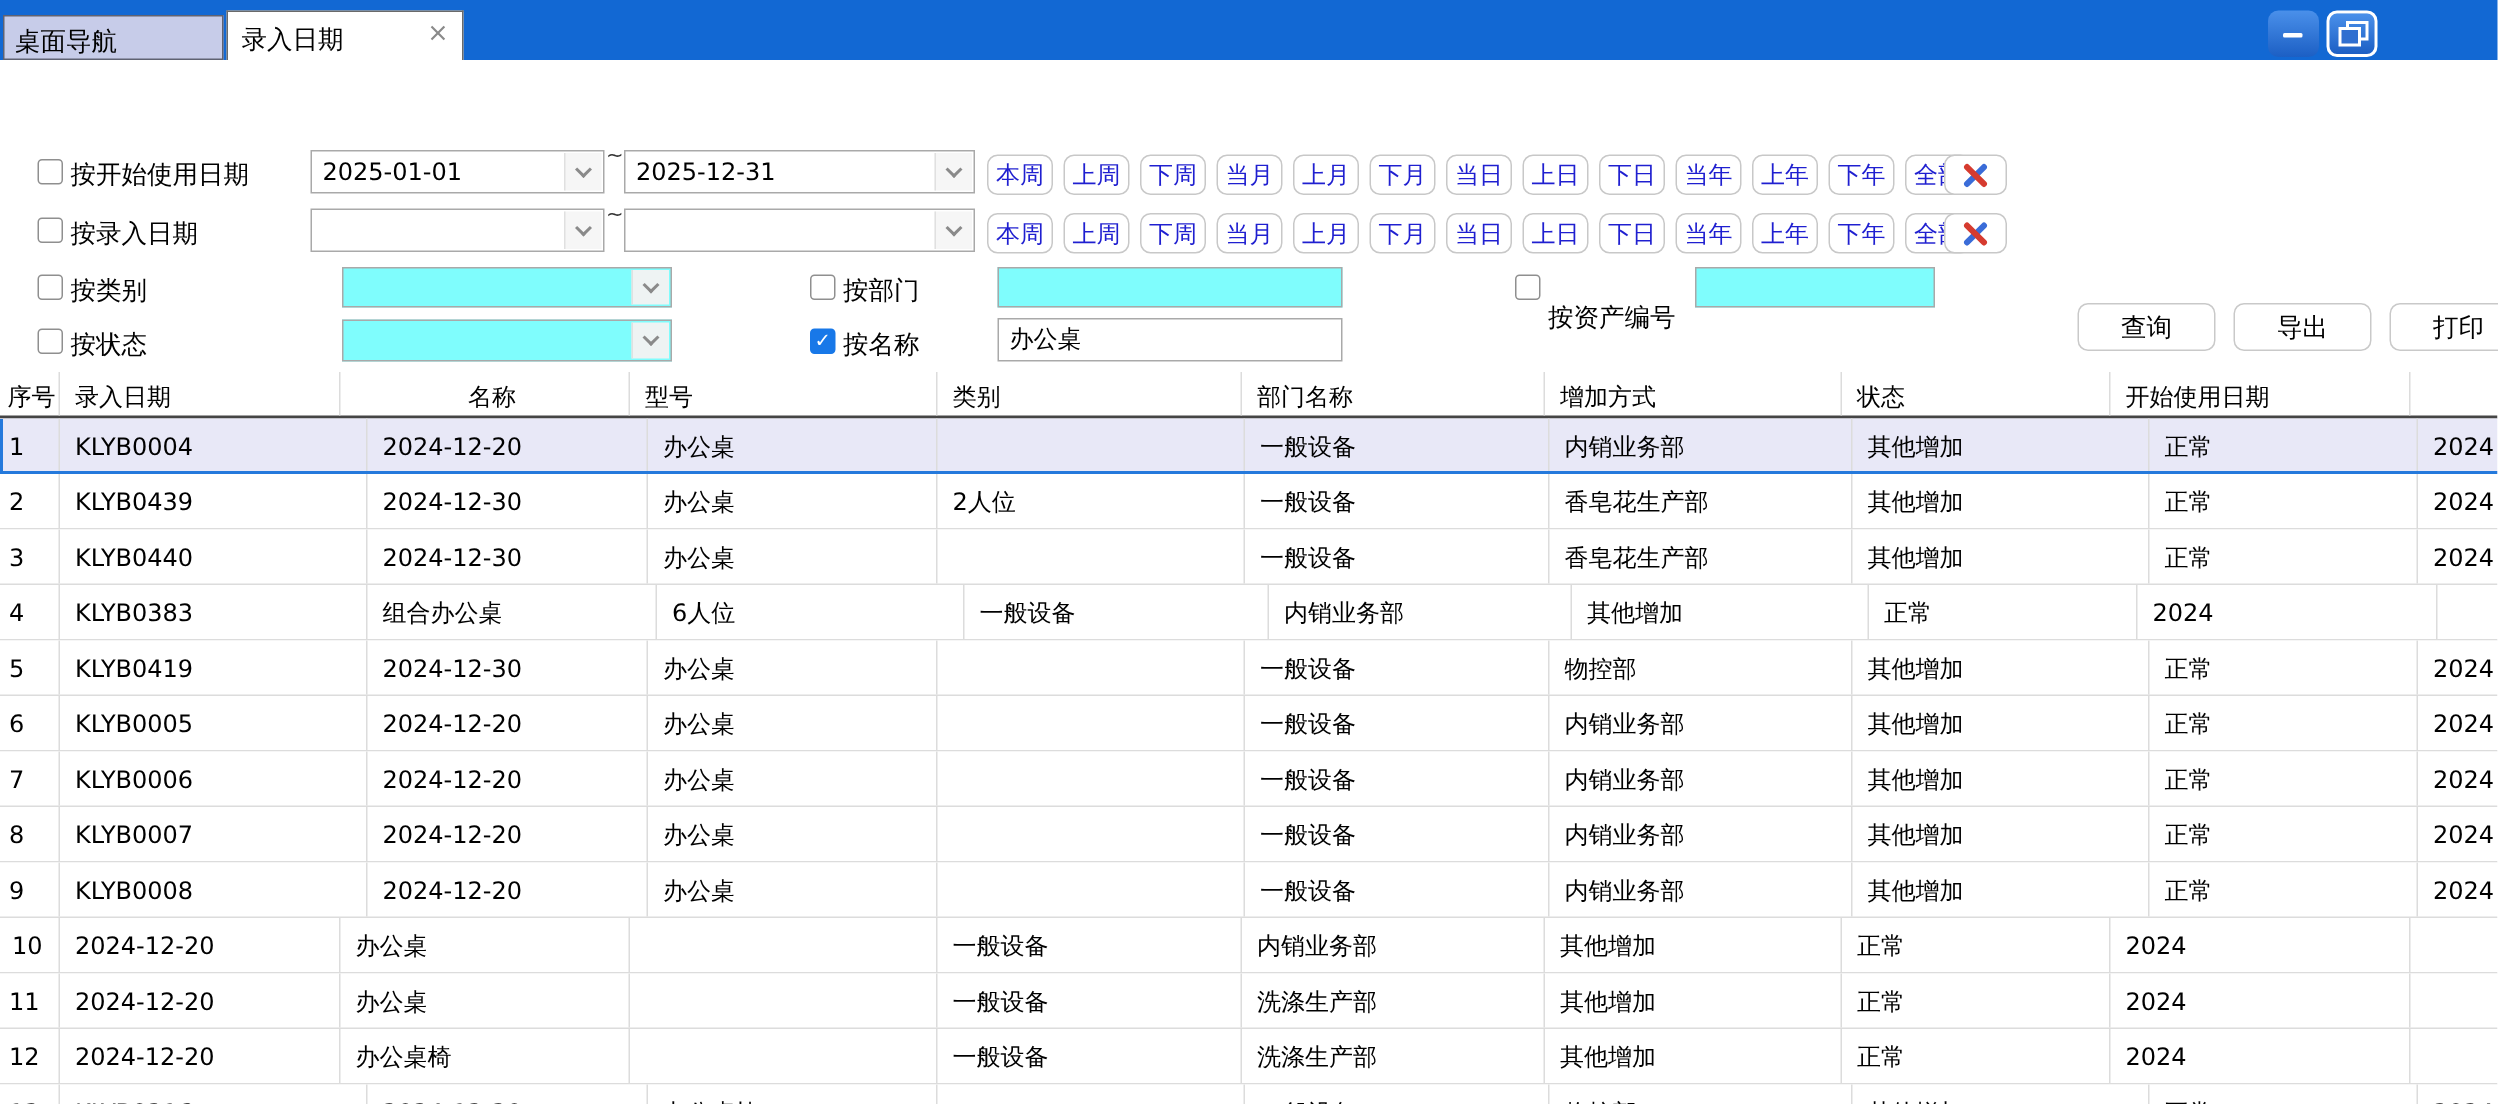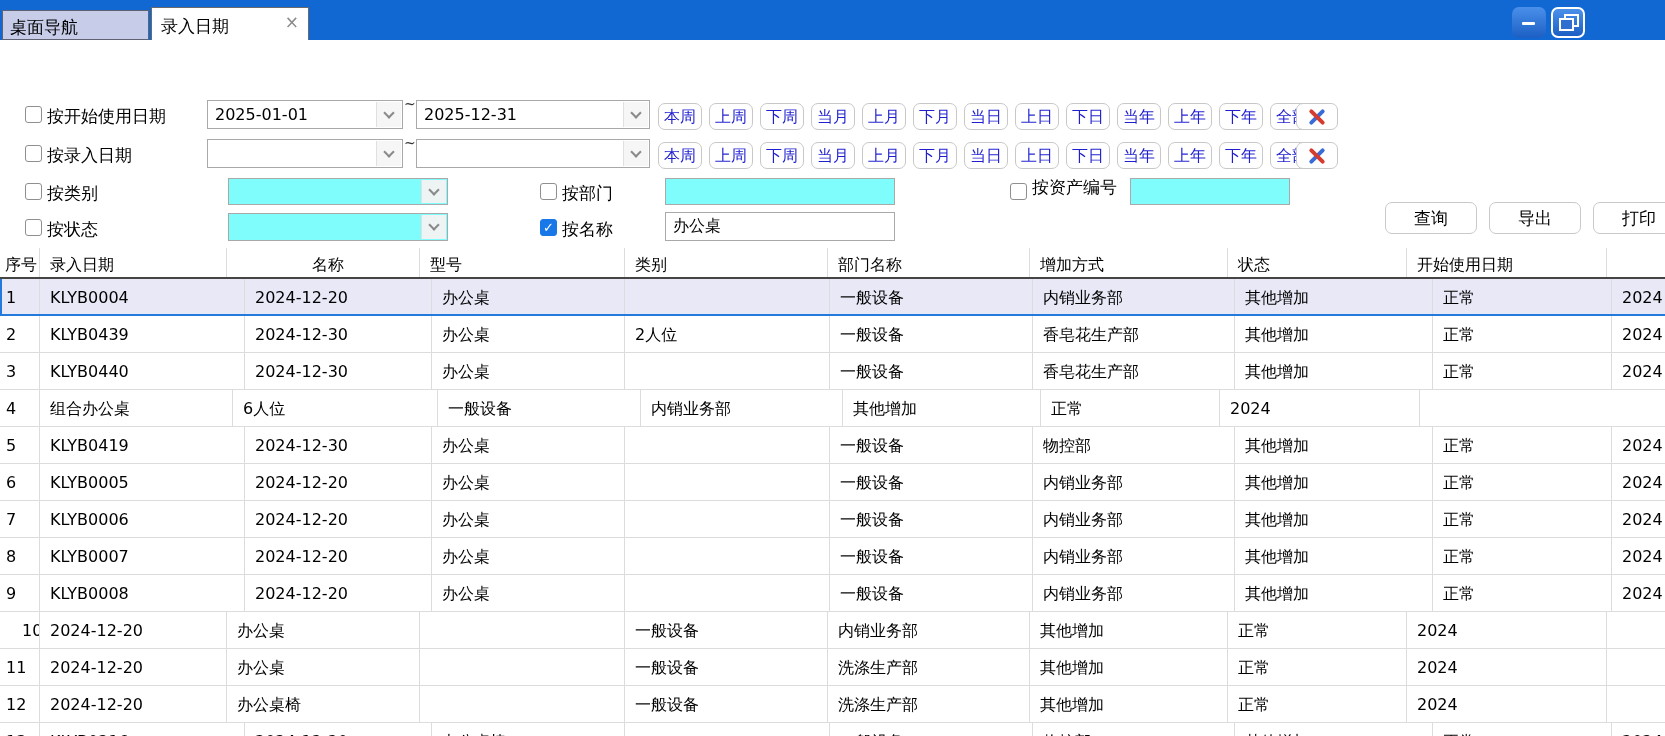--- a/index.html
+++ b/index.html
@@ -158,21 +158,21 @@
     <span class="arrow">
         <i class="chev"></i>
       </span>
   </div>
 
   <span class="cb" style="left:540px;top:183px;"></span>
   <span class="flabel" style="left:562px;top:182px;">按部门</span>
   <input class="tinput cyan" style="left: 665px; top: 178px; width: 230px; height: 27px;" value="">
 
   <span class="cb" style="left:1010px;top:183px;"></span>
-  <span class="flabel" style="left:1032px;top:176px;">按资产编号</span>
+  <span class="flabel" style="left:1032px;top:200px;">按资产编号</span>
   <input class="tinput cyan" style="left: 1130px; top: 178px; width: 160px; height: 27px;" value="">
 
   <span class="cb" style="left:25px;top:219px;"></span>
   <span class="flabel" style="left:47px;top:218px;">按状态</span>
   <div class="combo cyan" style="left:228px;top:213px;width:220px;height:28px;">
     <span class="txt"></span>
     <span class="arrow">
         <i class="chev"></i>
       </span>
   </div>
@@ -230,20 +230,21 @@
         <div class="td" style="width: 193px;">办公桌</div>
         <div class="td" style="width: 205px;"></div>
         <div class="td" style="width: 203px;">一般设备</div>
         <div class="td" style="width: 202px;">香皂花生产部</div>
         <div class="td" style="width: 198px;">其他增加</div>
         <div class="td" style="width: 179px;">正常</div>
         <div class="td" style="width: 200px;">2024</div>
       </div>
       <div class="tr">
         <div class="td" style="width: 40px; padding-left: 6px;">4</div>
+        <div class="td" style="width: 205px;">KLYB0383</div>
         <div class="td" style="width: 193px; font-family: Liberation Mono, monospace;">组合办公桌</div>
         <div class="td" style="width: 205px;">6人位</div>
         <div class="td" style="width: 203px;">一般设备</div>
         <div class="td" style="width: 202px;">内销业务部</div>
         <div class="td" style="width: 198px;">其他增加</div>
         <div class="td" style="width: 179px;">正常</div>
         <div class="td" style="width: 200px;">2024</div>
       </div>
       <div class="tr">
         <div class="td" style="width: 40px; padding-left: 6px;">5</div>
@@ -299,21 +300,21 @@
         <div class="td" style="width: 187px;">2024-12-20</div>
         <div class="td" style="width: 193px;">办公桌</div>
         <div class="td" style="width: 205px;"></div>
         <div class="td" style="width: 203px;">一般设备</div>
         <div class="td" style="width: 202px;">内销业务部</div>
         <div class="td" style="width: 198px;">其他增加</div>
         <div class="td" style="width: 179px;">正常</div>
         <div class="td" style="width: 200px;">2024</div>
       </div>
       <div class="tr">
-        <div class="td" style="width: 40px; padding-left: 22px;">10</div>
+        <div class="td" style="width: 40px; padding-left: 8px;">10</div>
         <div class="td" style="width: 187px;">2024-12-20</div>
         <div class="td" style="width: 193px;">办公桌</div>
         <div class="td" style="width: 205px;"></div>
         <div class="td" style="width: 203px;">一般设备</div>
         <div class="td" style="width: 202px;">内销业务部</div>
         <div class="td" style="width: 198px;">其他增加</div>
         <div class="td" style="width: 179px;">正常</div>
         <div class="td" style="width: 200px;">2024</div>
       </div>
       <div class="tr">

